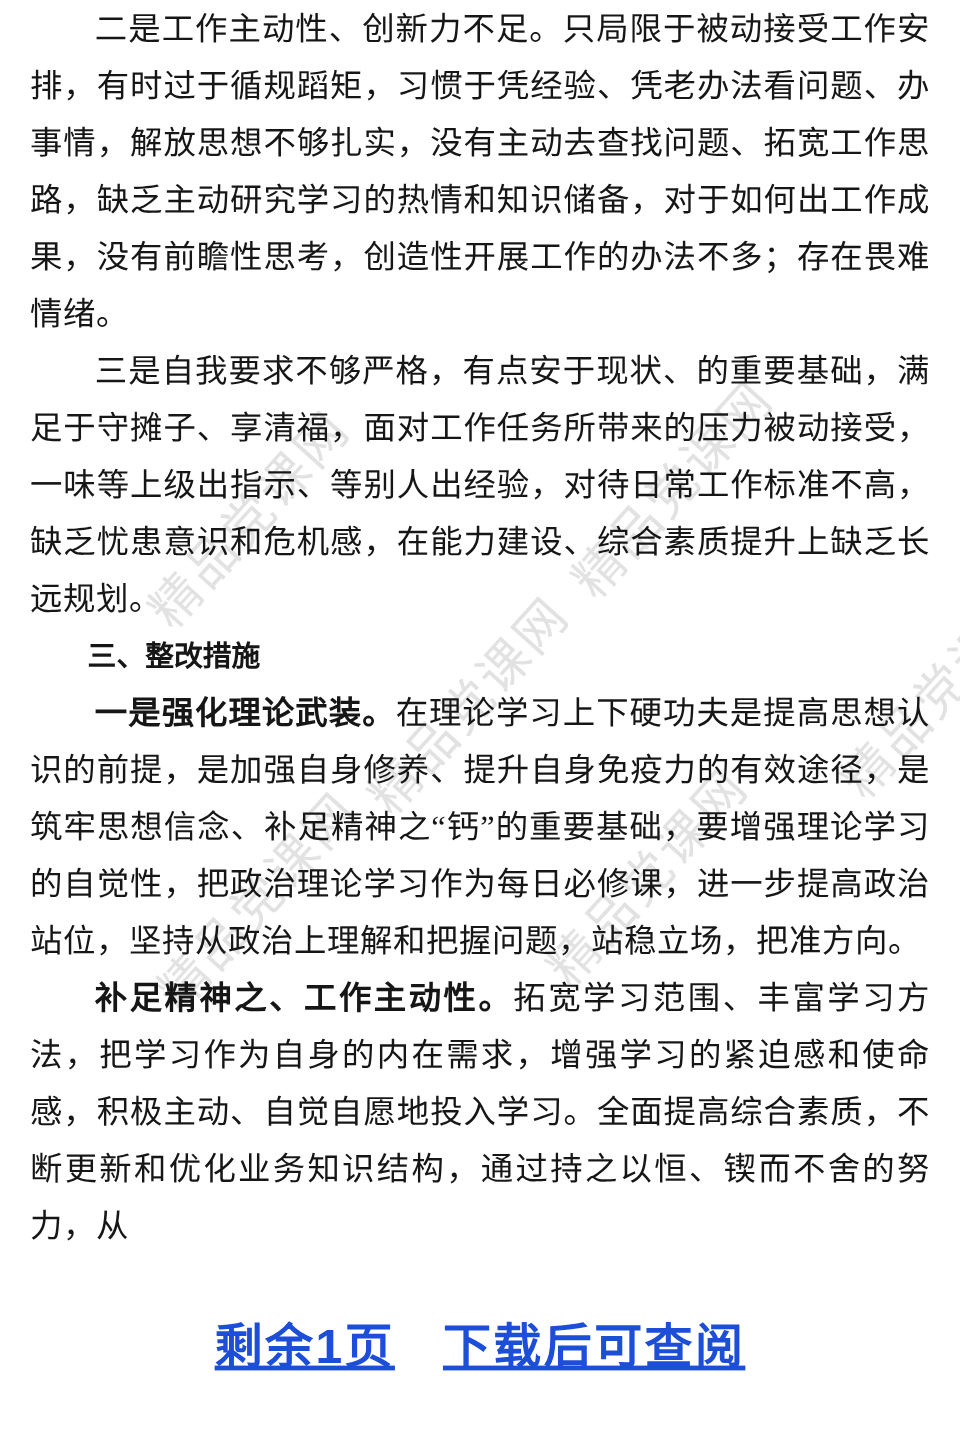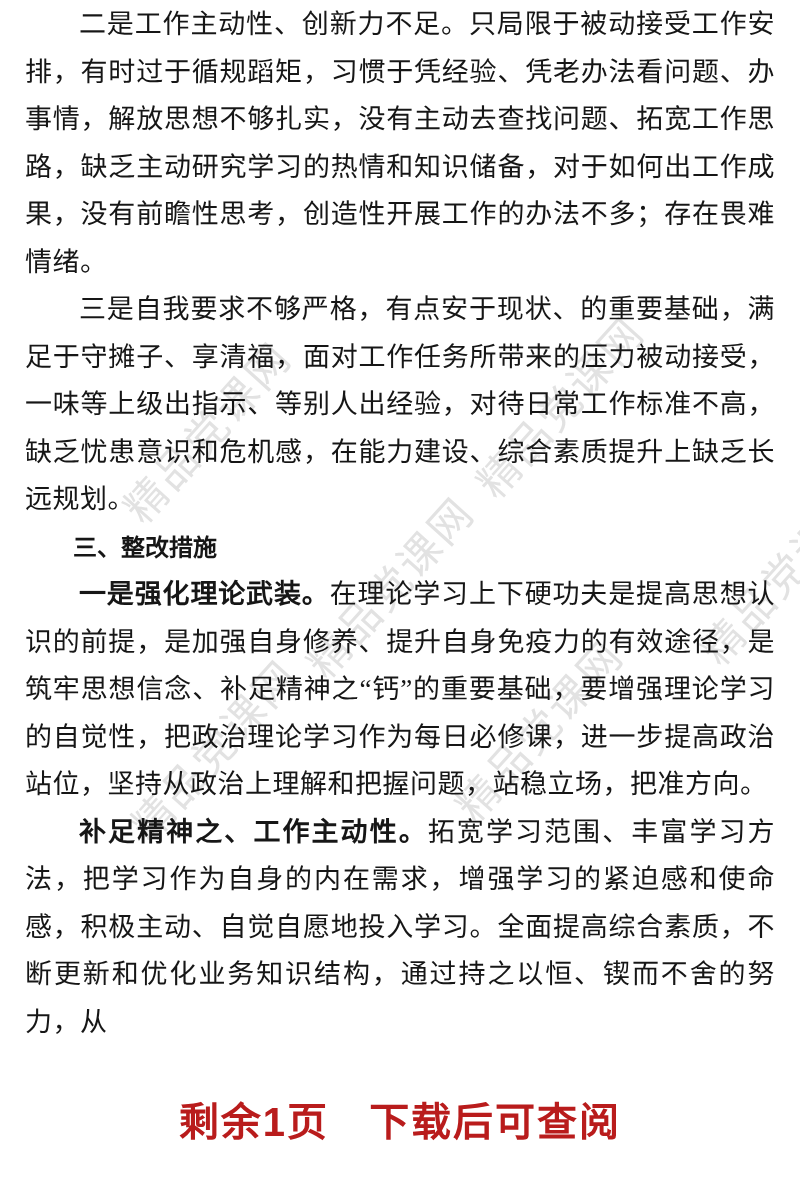--- a/index.html
+++ b/index.html
@@ -93,17 +93,17 @@
     </div>
 
   <div class="content" id="content">
       <p class="body-para">二是工作主动性、创新力不足。只局限于被动接受工作安排，有时过于循规蹈矩，习惯于凭经验、凭老办法看问题、办事情，解放思想不够扎实，没有主动去查找问题、拓宽工作思路，缺乏主动研究学习的热情和知识储备，对于如何出工作成果，没有前瞻性思考，创造性开展工作的办法不多；存在畏难情绪。</p>
       <p class="body-para">三是自我要求不够严格，有点安于现状、的重要基础，满足于守摊子、享清福，面对工作任务所带来的压力被动接受，一味等上级出指示、等别人出经验，对待日常工作标准不高，缺乏忧患意识和危机感，在能力建设、综合素质提升上缺乏长远规划。</p>
       <p class="heading-para">三、整改措施</p>
       <p class="body-para"><b class="lead">一是强化理论武装。</b>在理论学习上下硬功夫是提高思想认识的前提，是加强自身修养、提升自身免疫力的有效途径，是筑牢思想信念、补足精神之“钙”的重要基础，要增强理论学习的自觉性，把政治理论学习作为每日必修课，进一步提高政治站位，坚持从政治上理解和把握问题，站稳立场，把准方向。</p>
       <p class="body-para"><b class="lead">补足精神之、工作主动性。</b>拓宽学习范围、丰富学习方法，把学习作为自身的内在需求，增强学习的紧迫感和使命感，积极主动、自觉自愿地投入学习。全面提高综合素质，不断更新和优化业务知识结构，通过持之以恒、锲而不舍的努力，从</p>
     </div>
 
-  <div class="footer-banner" id="footer-banner" style="color: #b91c1c;">
+  <div class="footer-banner" id="footer-banner" style="color: #1d4ed8; text-decoration: underline;">
     <span>剩余1页</span><span class="hint">下载后可查阅</span>
   </div>
 
 </div>
 
 </body></html>

